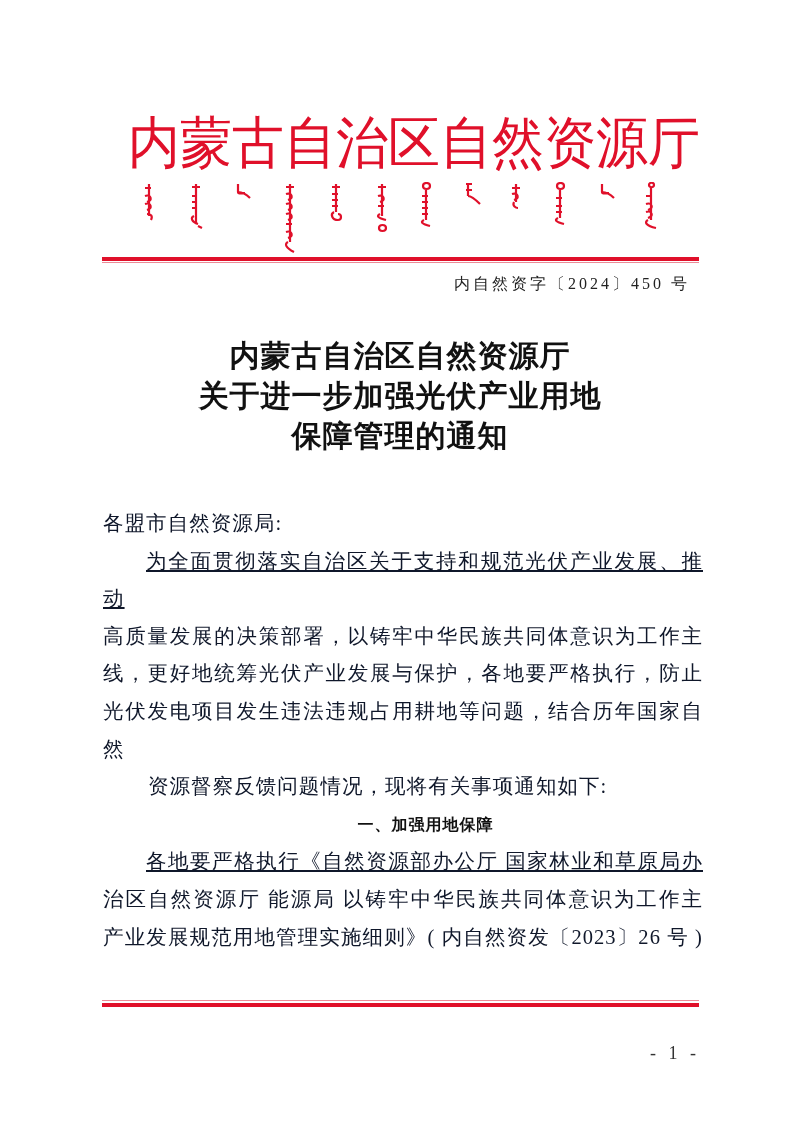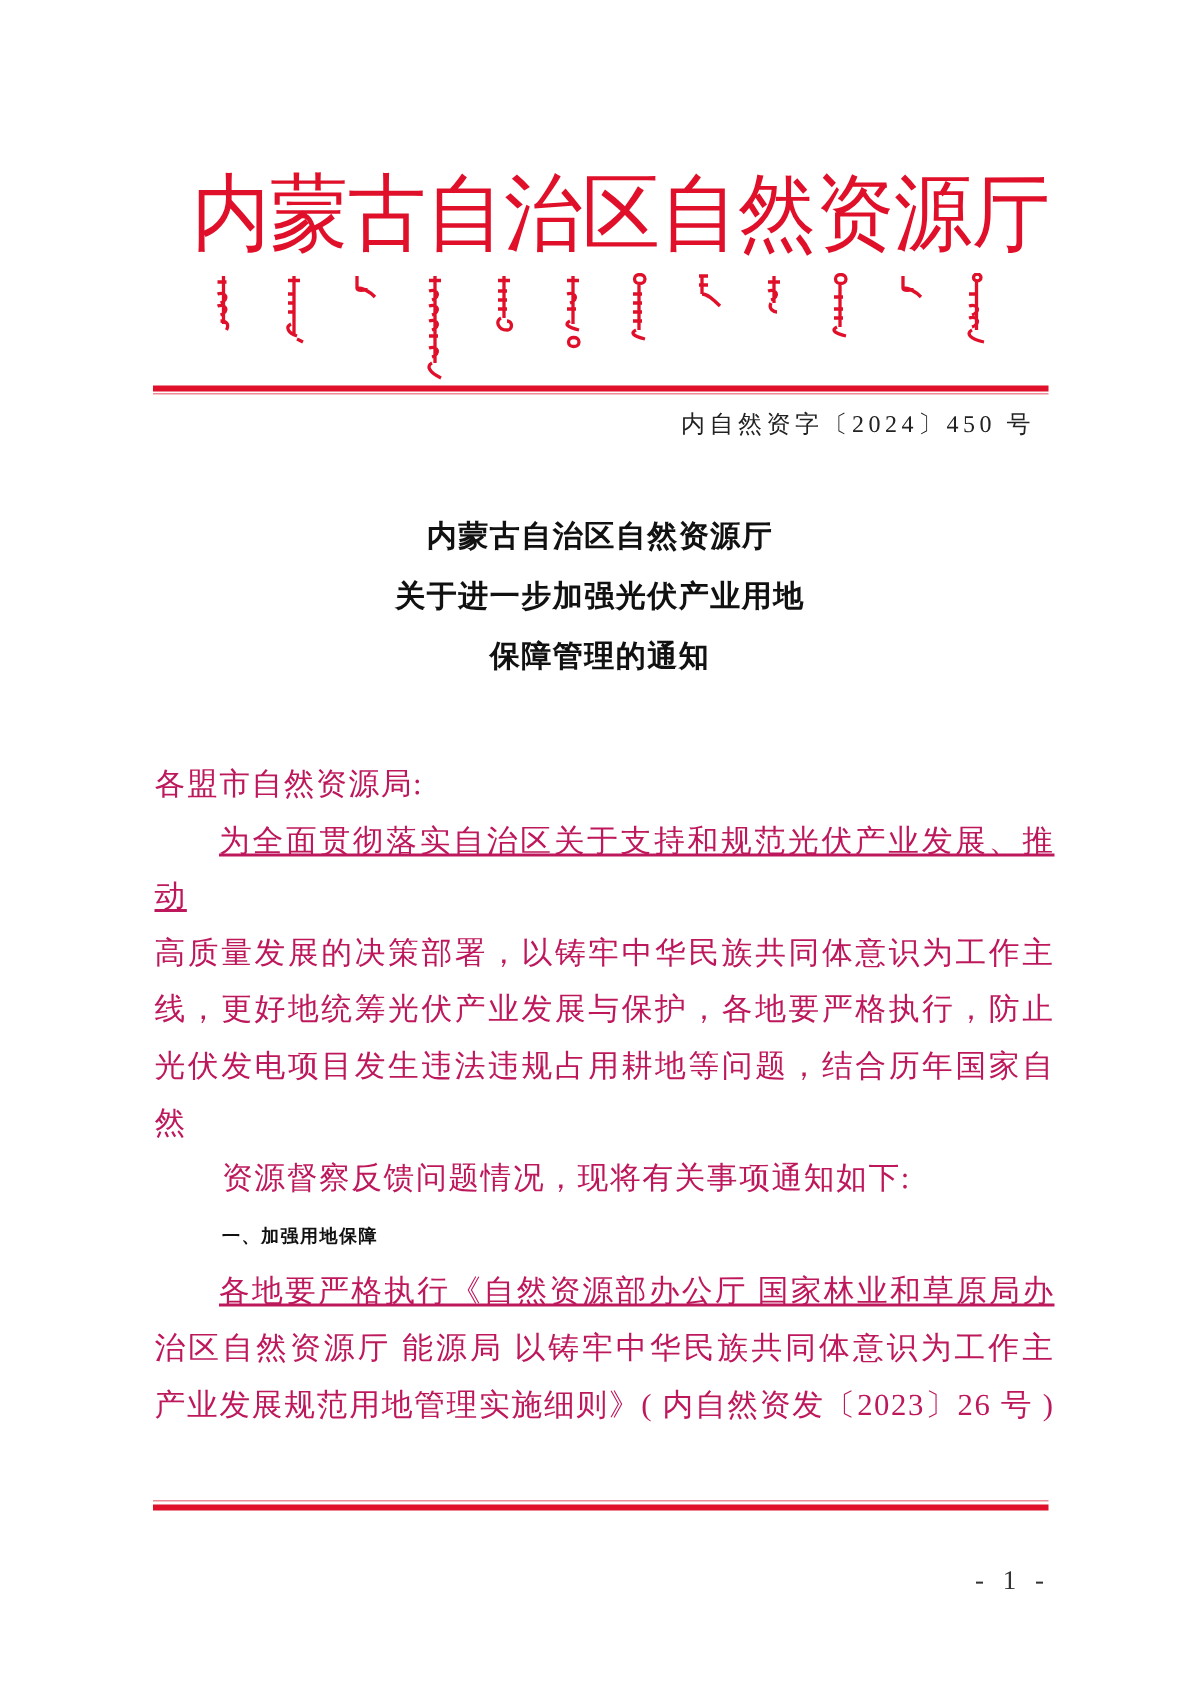--- a/index.html
+++ b/index.html
@@ -11,28 +11,28 @@
   .mongol { position: absolute; left: 130px; top: 182px; width: 540px; height: 72px; }
   .mongol .word { position: absolute; top: 0; }
   .mongol svg { display: block; }
 
   .rule-top { position: absolute; left: 102px; top: 257px; width: 597px; height: 4px; background: #e0102a; }
   .rule-top-thin { position: absolute; left: 102px; top: 262px; width: 597px; height: 1px; background: #ec8a96; }
 
   .doc-number { position: absolute; right: 110px; top: 270px; font-family: "Liberation Serif", "DejaVu Serif", serif; font-size: 16px; line-height: 28px; color: #222; letter-spacing: 3px; }
 
   .doc-title { position: absolute; left: 0; top: 338px; width: 800px; text-align: center; }
-  .doc-title div { font-family: Liberation Serif, serif; font-weight: bold; font-size: 20px; line-height: 40px; color: #111; letter-spacing: 1px; }
+  .doc-title div { font-family: Liberation Mono, monospace; font-weight: bold; font-size: 30px; line-height: 40px; color: #111; letter-spacing: 1px; }
 
   .body { position: absolute; left: 103px; top: 505px; width: 600px; }
-  .body p { margin: 0; font-family: "Liberation Serif", "DejaVu Serif", serif; font-size: 20.5px; line-height: 37.6px; color: #be185d; letter-spacing: 1.05px; text-align: justify; text-align-last: justify; }
+  .body p { margin: 0; font-family: "Liberation Serif", "DejaVu Serif", serif; font-size: 20.5px; line-height: 37.6px; color: #0f172a; letter-spacing: 1.05px; text-align: justify; text-align-last: justify; }
   .body p.salutation { text-align-last: left; }
   .body p.last-line { text-align-last: left; margin-left: 45px; }
   .body .indent { text-indent: 43px; text-decoration: underline; }
-  .body h2 { margin: 0; font-family: "DejaVu Sans", "Liberation Sans", sans-serif; font-weight: bold; font-size: 12px; line-height: 37.6px; color: #111; padding-left: 45px; letter-spacing: 1px; }
+  .body h2 { margin: 0; font-family: "DejaVu Sans", "Liberation Sans", sans-serif; font-weight: bold; font-size: 16px; line-height: 37.6px; color: #111; padding-left: 45px; letter-spacing: 1px; text-align: center; }
 
   .rule-bottom-thin { position: absolute; left: 102px; top: 1000px; width: 597px; height: 1px; background: #ec8a96; }
   .rule-bottom { position: absolute; left: 102px; top: 1003px; width: 597px; height: 4px; background: #e0102a; }
 
   .page-number { position: absolute; left: 650px; top: 1043px; font-family: "Liberation Serif", "DejaVu Serif", serif; font-size: 18px; color: #333; letter-spacing: 4px; }
 </style>
 </head>
 <body>
 
 <div class="org-title">

